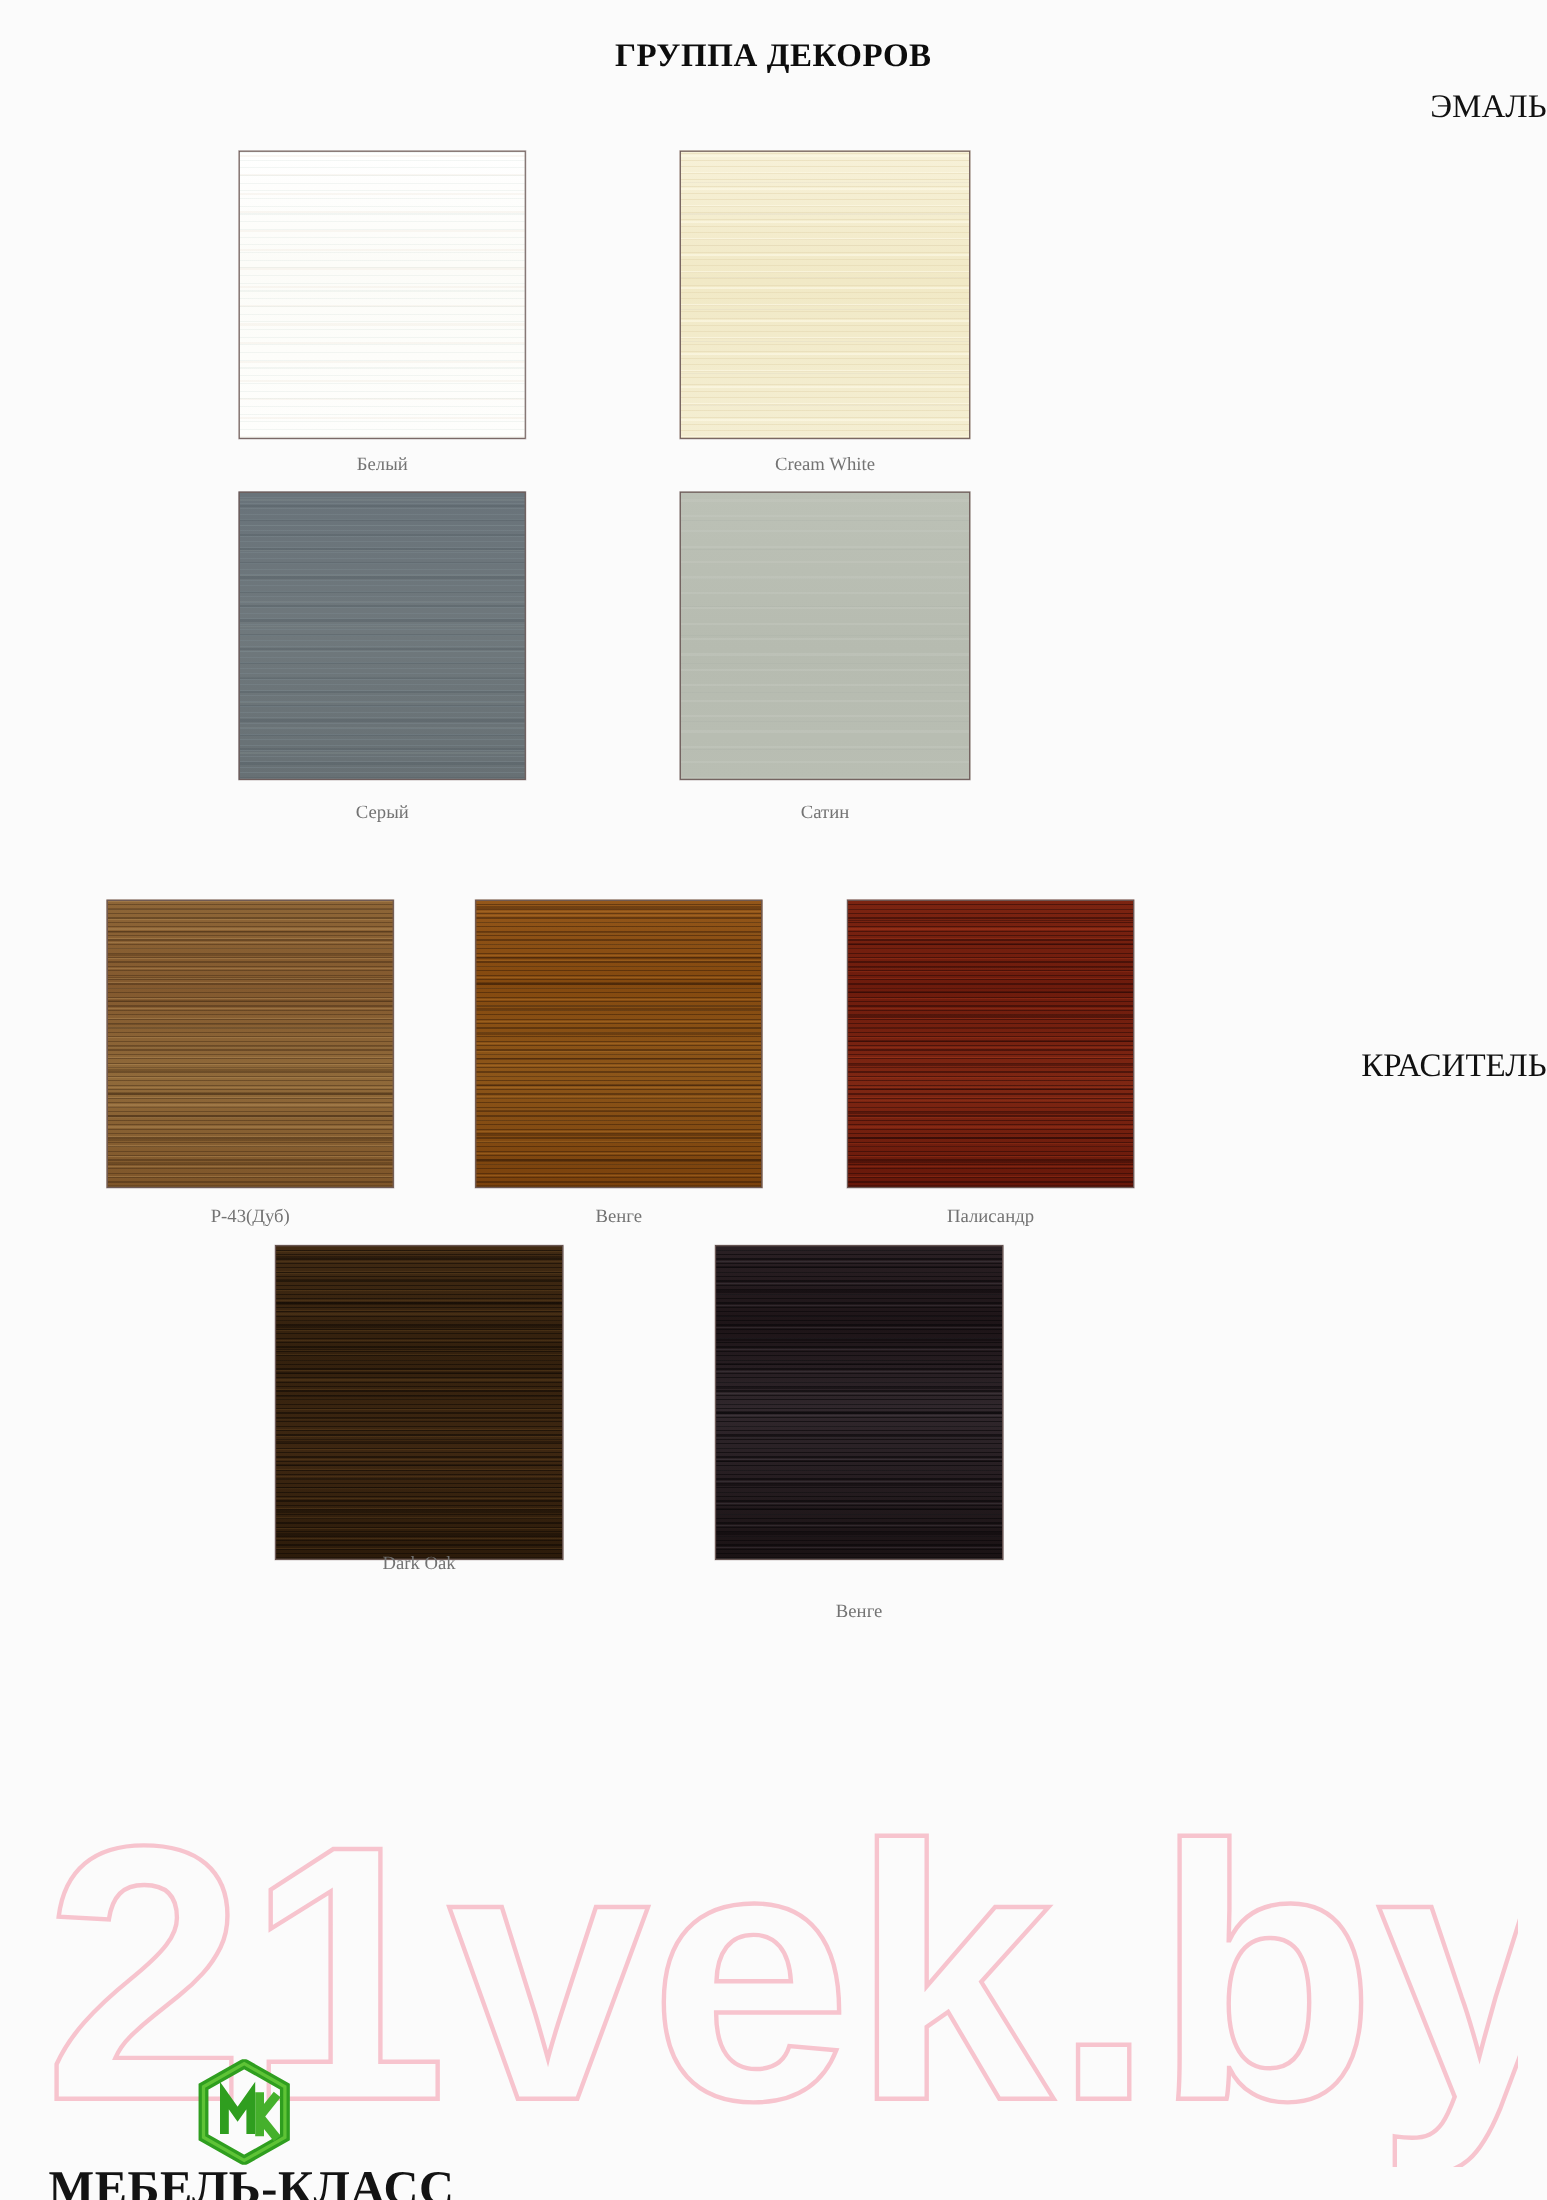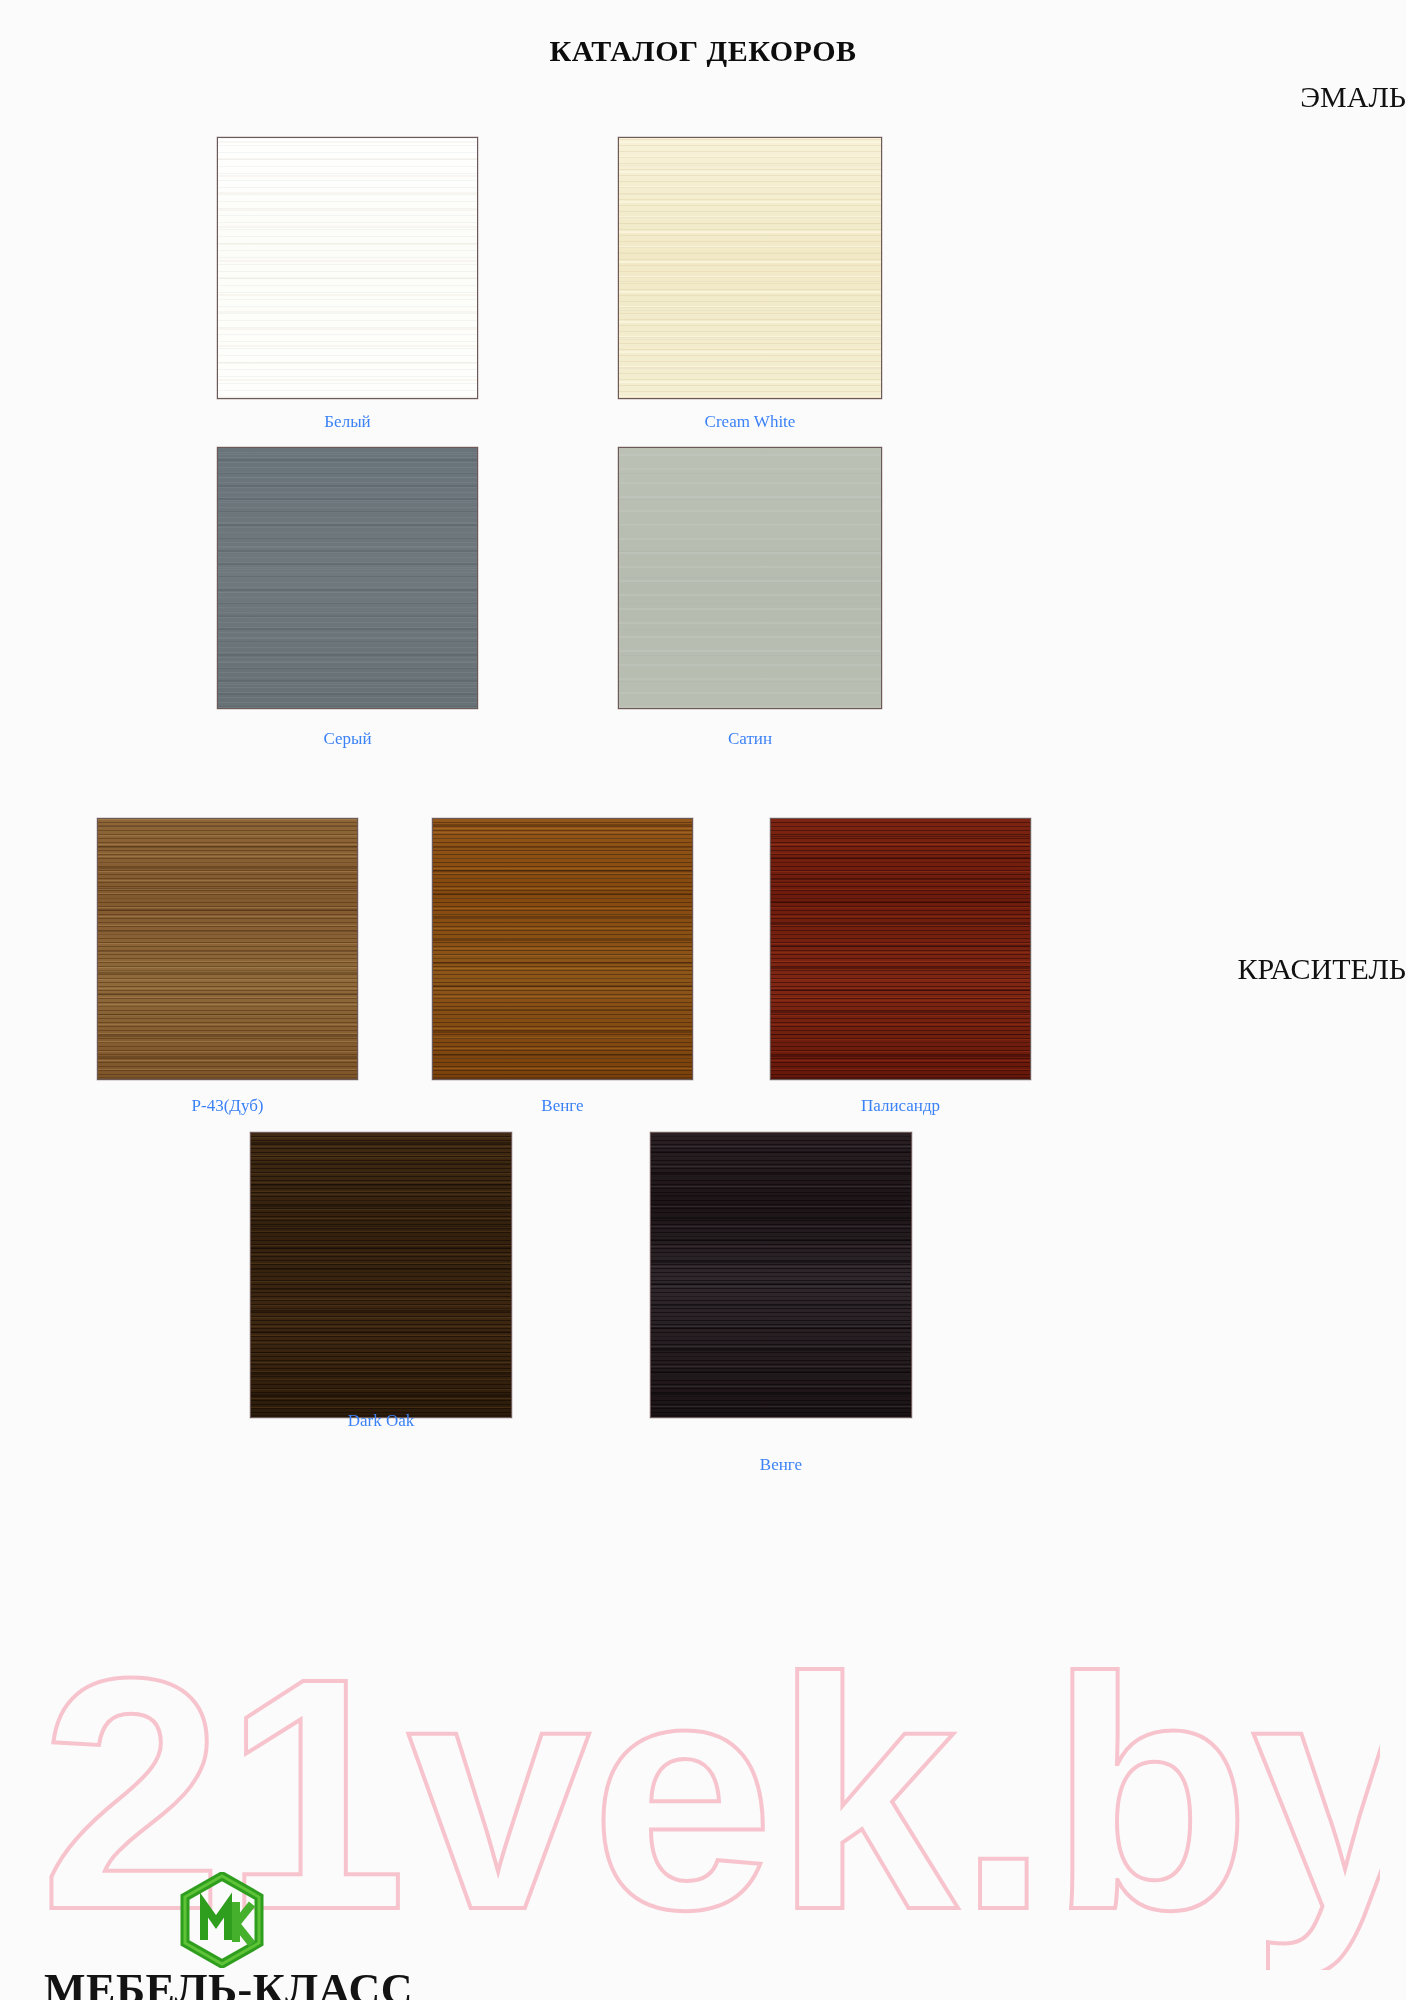--- a/index.html
+++ b/index.html
@@ -64,21 +64,21 @@
     border: 1px solid #6d5a58;
     box-shadow: 0 0 0 0.5px rgba(110,88,86,.4);
     background-repeat: no-repeat;
     background-size: 100% 100%;
   }
   .swatch-label {
     position: absolute;
     left: 0; right: 0;
     text-align: center;
     font-size: 17px;
-    color: #3b82f6;
+    color: #737373;
     z-index: 6;
     white-space: nowrap;
   }
 
   
   .fill-belyj {
     background-color: #fdfdfa;
     background-image:
       repeating-linear-gradient(0deg, rgba(215,225,220,.30) 0px, rgba(215,225,220,.30) 1px, rgba(255,255,255,0) 1px, rgba(255,255,255,0) 7px),
       repeating-linear-gradient(0deg, rgba(240,232,222,.35) 0px, rgba(240,232,222,.35) 2px, rgba(255,255,255,0) 2px, rgba(255,255,255,0) 17px),
@@ -192,21 +192,21 @@
 <body>
 
 <div id="page">
 
   <div id="watermark">
     <svg viewBox="0 0 1340 330" xmlns="http://www.w3.org/2000/svg" aria-hidden="true">
       <text x="0" y="268" font-family="Liberation Sans, DejaVu Sans, sans-serif" font-size="330" font-weight="bold" fill="none" stroke="#f7c4ce" stroke-width="4">21vek.by</text>
     </svg>
   </div>
 
-  <div class="doc-title">КАТАЛОГ ДЕКОРОВ</div>
+  <div class="doc-title">ГРУППА ДЕКОРОВ</div>
 
   <div class="section-title" id="title-emal">ЭМАЛЬ</div>
 
   <div class="swatch-wrap" style="left:217px; top:137px; width:261px; height:262px;">
     <div class="swatch fill-belyj"></div>
   </div>
   <div class="swatch-label" style="left:217px; width:261px; top:412px;">Белый</div>
 
   <div class="swatch-wrap" style="left:618px; top:137px; width:264px; height:262px;">
     <div class="swatch fill-cream"></div>

